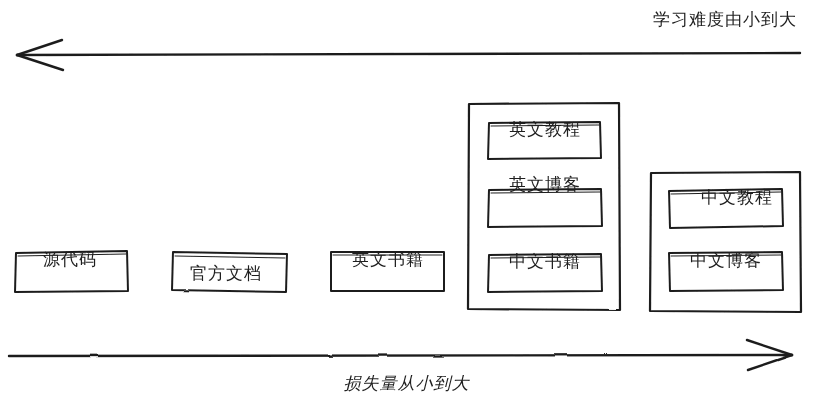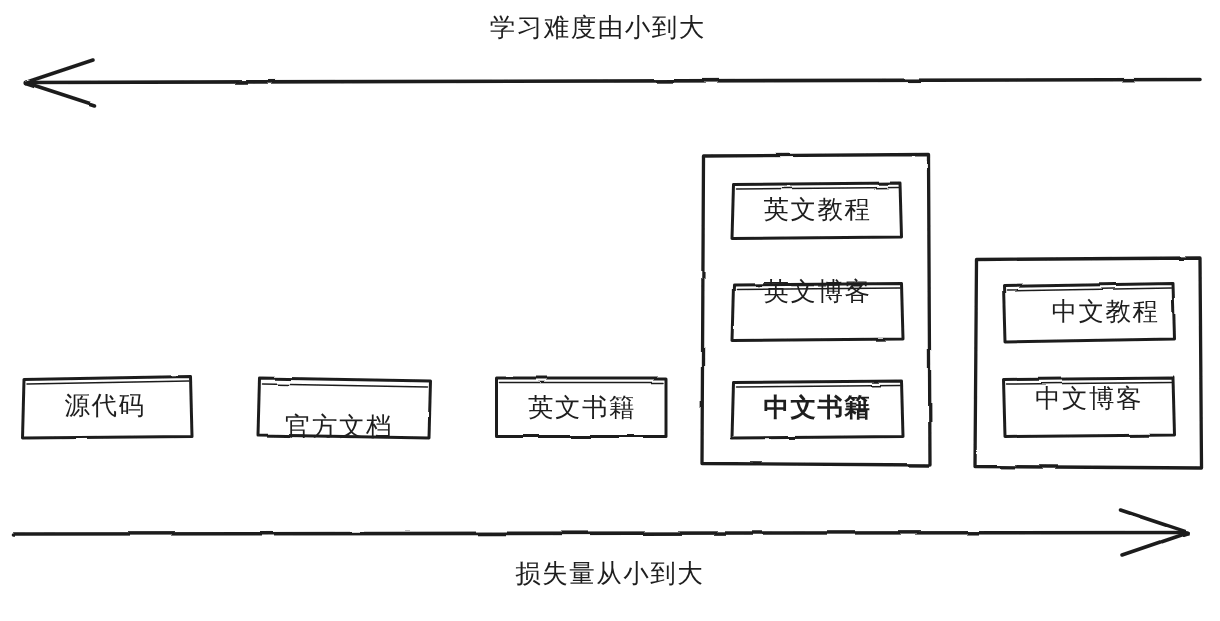--- a/index.html
+++ b/index.html
@@ -25,31 +25,31 @@
     position: absolute;
     font-size: 17px;
     letter-spacing: 1px;
     color: #1e1e1e;
     white-space: nowrap;
     line-height: 1;
   }
   #top-axis-label {
     left: 0; right: 16px;
     top: 11px;
-    text-align: center;
+    text-align: right;
   }
   #bottom-axis-label {
     left: 0; right: 0;
     top: 375px;
     text-align: center;
+    font-style: italic;
   }
   .node {
     position: absolute;
     display: flex;
-    align-items: center;
     justify-content: center;
     font-size: 17px;
     letter-spacing: 1px;
     line-height: 1;
     color: #1e1e1e;
     white-space: nowrap;
     background: transparent;
   }
   .group-box {
     position: absolute;
@@ -137,35 +137,35 @@
 <div class="axis-label" id="bottom-axis-label">损失量从小到大</div>
 
 <div class="node" style="left:15px; top:251px; width:110px; height:41px;">
   <span>源代码</span>
 </div>
 
 <div class="node" style="left:172px; top:265px; width:108px; height:41px;">
   <span>官方文档</span>
 </div>
 
-<div class="node" style="left:331px; top:251px; width:114px; height:41px;font-family:Liberation Serif, serif;">
+<div class="node" style="left:331px; top:251px; width:114px; height:41px;">
   <span>英文书籍</span>
 </div>
 
 <div class="group-box" style="left:468px; top:103px; width:153px; height:208px;"></div>
 
 <div class="node" style="left:488px; top:121px; width:114px; height:38px;">
   <span>英文教程</span>
 </div>
 
 <div class="node" style="left:488px; top:176px; width:114px; height:39px;">
   <span>英文博客</span>
 </div>
 
-<div class="node" style="left:488px; top:253px; width:114px; height:39px;font-weight:bold;">
+<div class="node" style="left:488px; top:253px; width:114px; height:39px;">
   <span>中文书籍</span>
 </div>
 
 <div class="group-box" style="left:650px; top:172px; width:152px; height:141px;"></div>
 
 <div class="node" style="left:669px; top:189px; width:136px; height:39px;">
   <span>中文教程</span>
 </div>
 
 <div class="node" style="left:669px; top:252px; width:114px; height:28px;">

